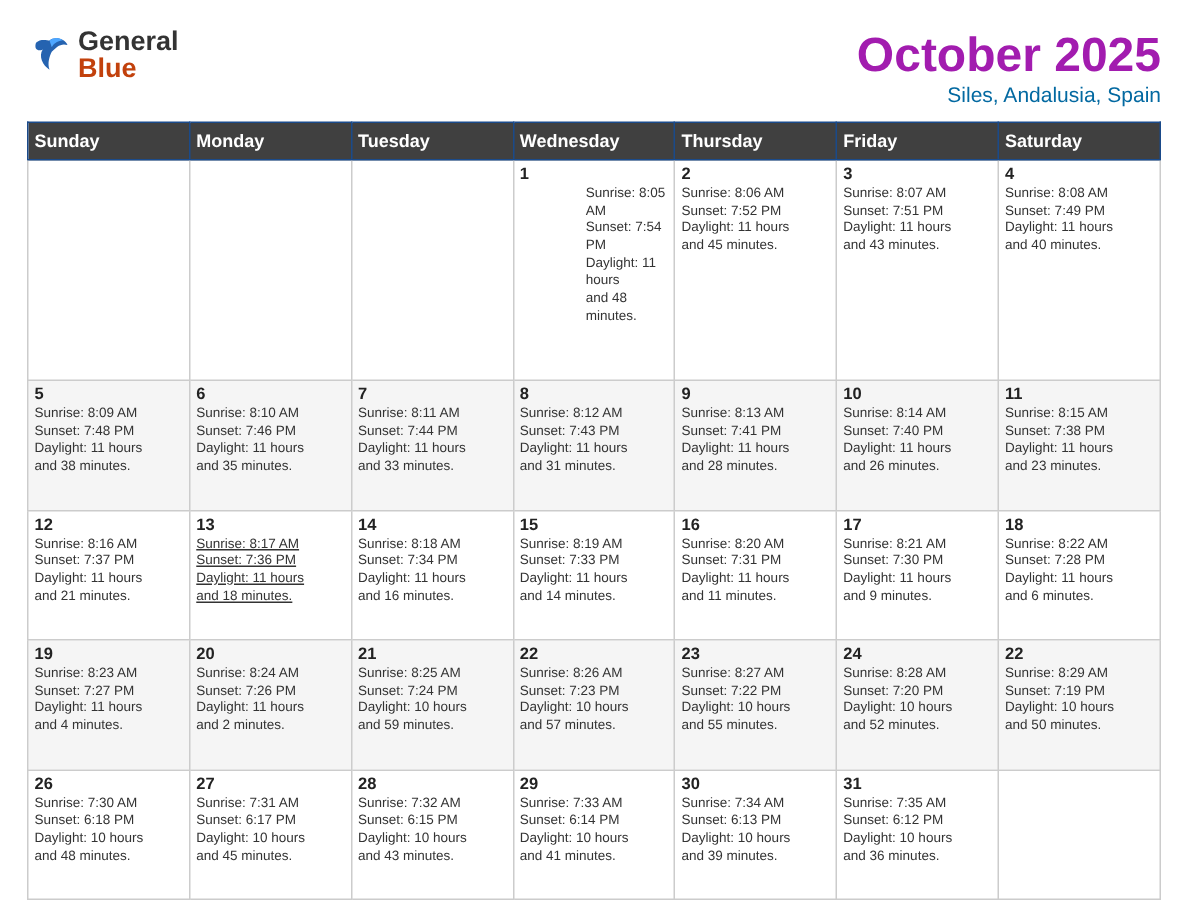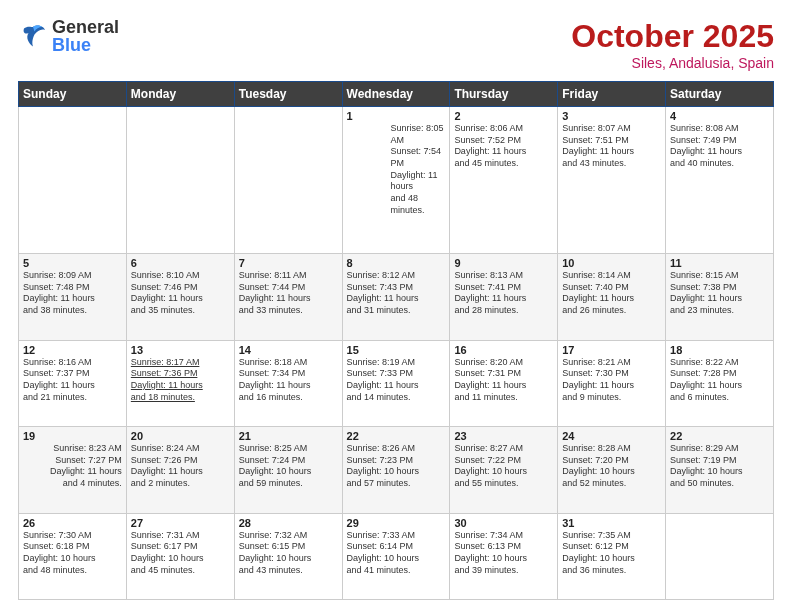--- a/index.html
+++ b/index.html
@@ -34,37 +34,37 @@
       line-height: 1;
     }
     .logo-general {
       font-size: 18px;
       font-weight: bold;
       color: #333;
     }
     .logo-blue {
       font-size: 18px;
       font-weight: bold;
-      color: #3b82f6;
+      color: #c2410c;
     }
     .logo-bird {
       width: 30px;
       height: 30px;
     }
     .title-block {
       text-align: right;
     }
     .title-month {
       font-size: 32px;
       font-weight: bold;
-      color: #b91c1c;
+      color: #a21caf;
     }
     .title-location {
       font-size: 14px;
-      color: #be185d;
+      color: #0369a1;
     }
     .calendar {
       flex: 1;
       border: 1px solid #ccc;
       border-collapse: collapse;
       width: 100%;
       table-layout: fixed;
     }
     .calendar th {
       background: #404040;
@@ -272,21 +272,21 @@
             <span class="day-number">18</span>
             <div class="day-info" style="white-space: pre-line;">Sunrise: 8:22 AM
 Sunset: 7:28 PM
 Daylight: 11 hours
 and 6 minutes.</div>
           </td>
         </tr>
         <tr>
           <td>
             <span class="day-number">19</span>
-            <div class="day-info" style="white-space: pre-line; text-align: right;">Sunrise: 8:23 AM
+            <div class="day-info" style="white-space: pre-line;">Sunrise: 8:23 AM
 Sunset: 7:27 PM
 Daylight: 11 hours
 and 4 minutes.</div>
           </td>
           <td>
             <span class="day-number">20</span>
             <div class="day-info" style="white-space: pre-line;">Sunrise: 8:24 AM
 Sunset: 7:26 PM
 Daylight: 11 hours
 and 2 minutes.</div>

